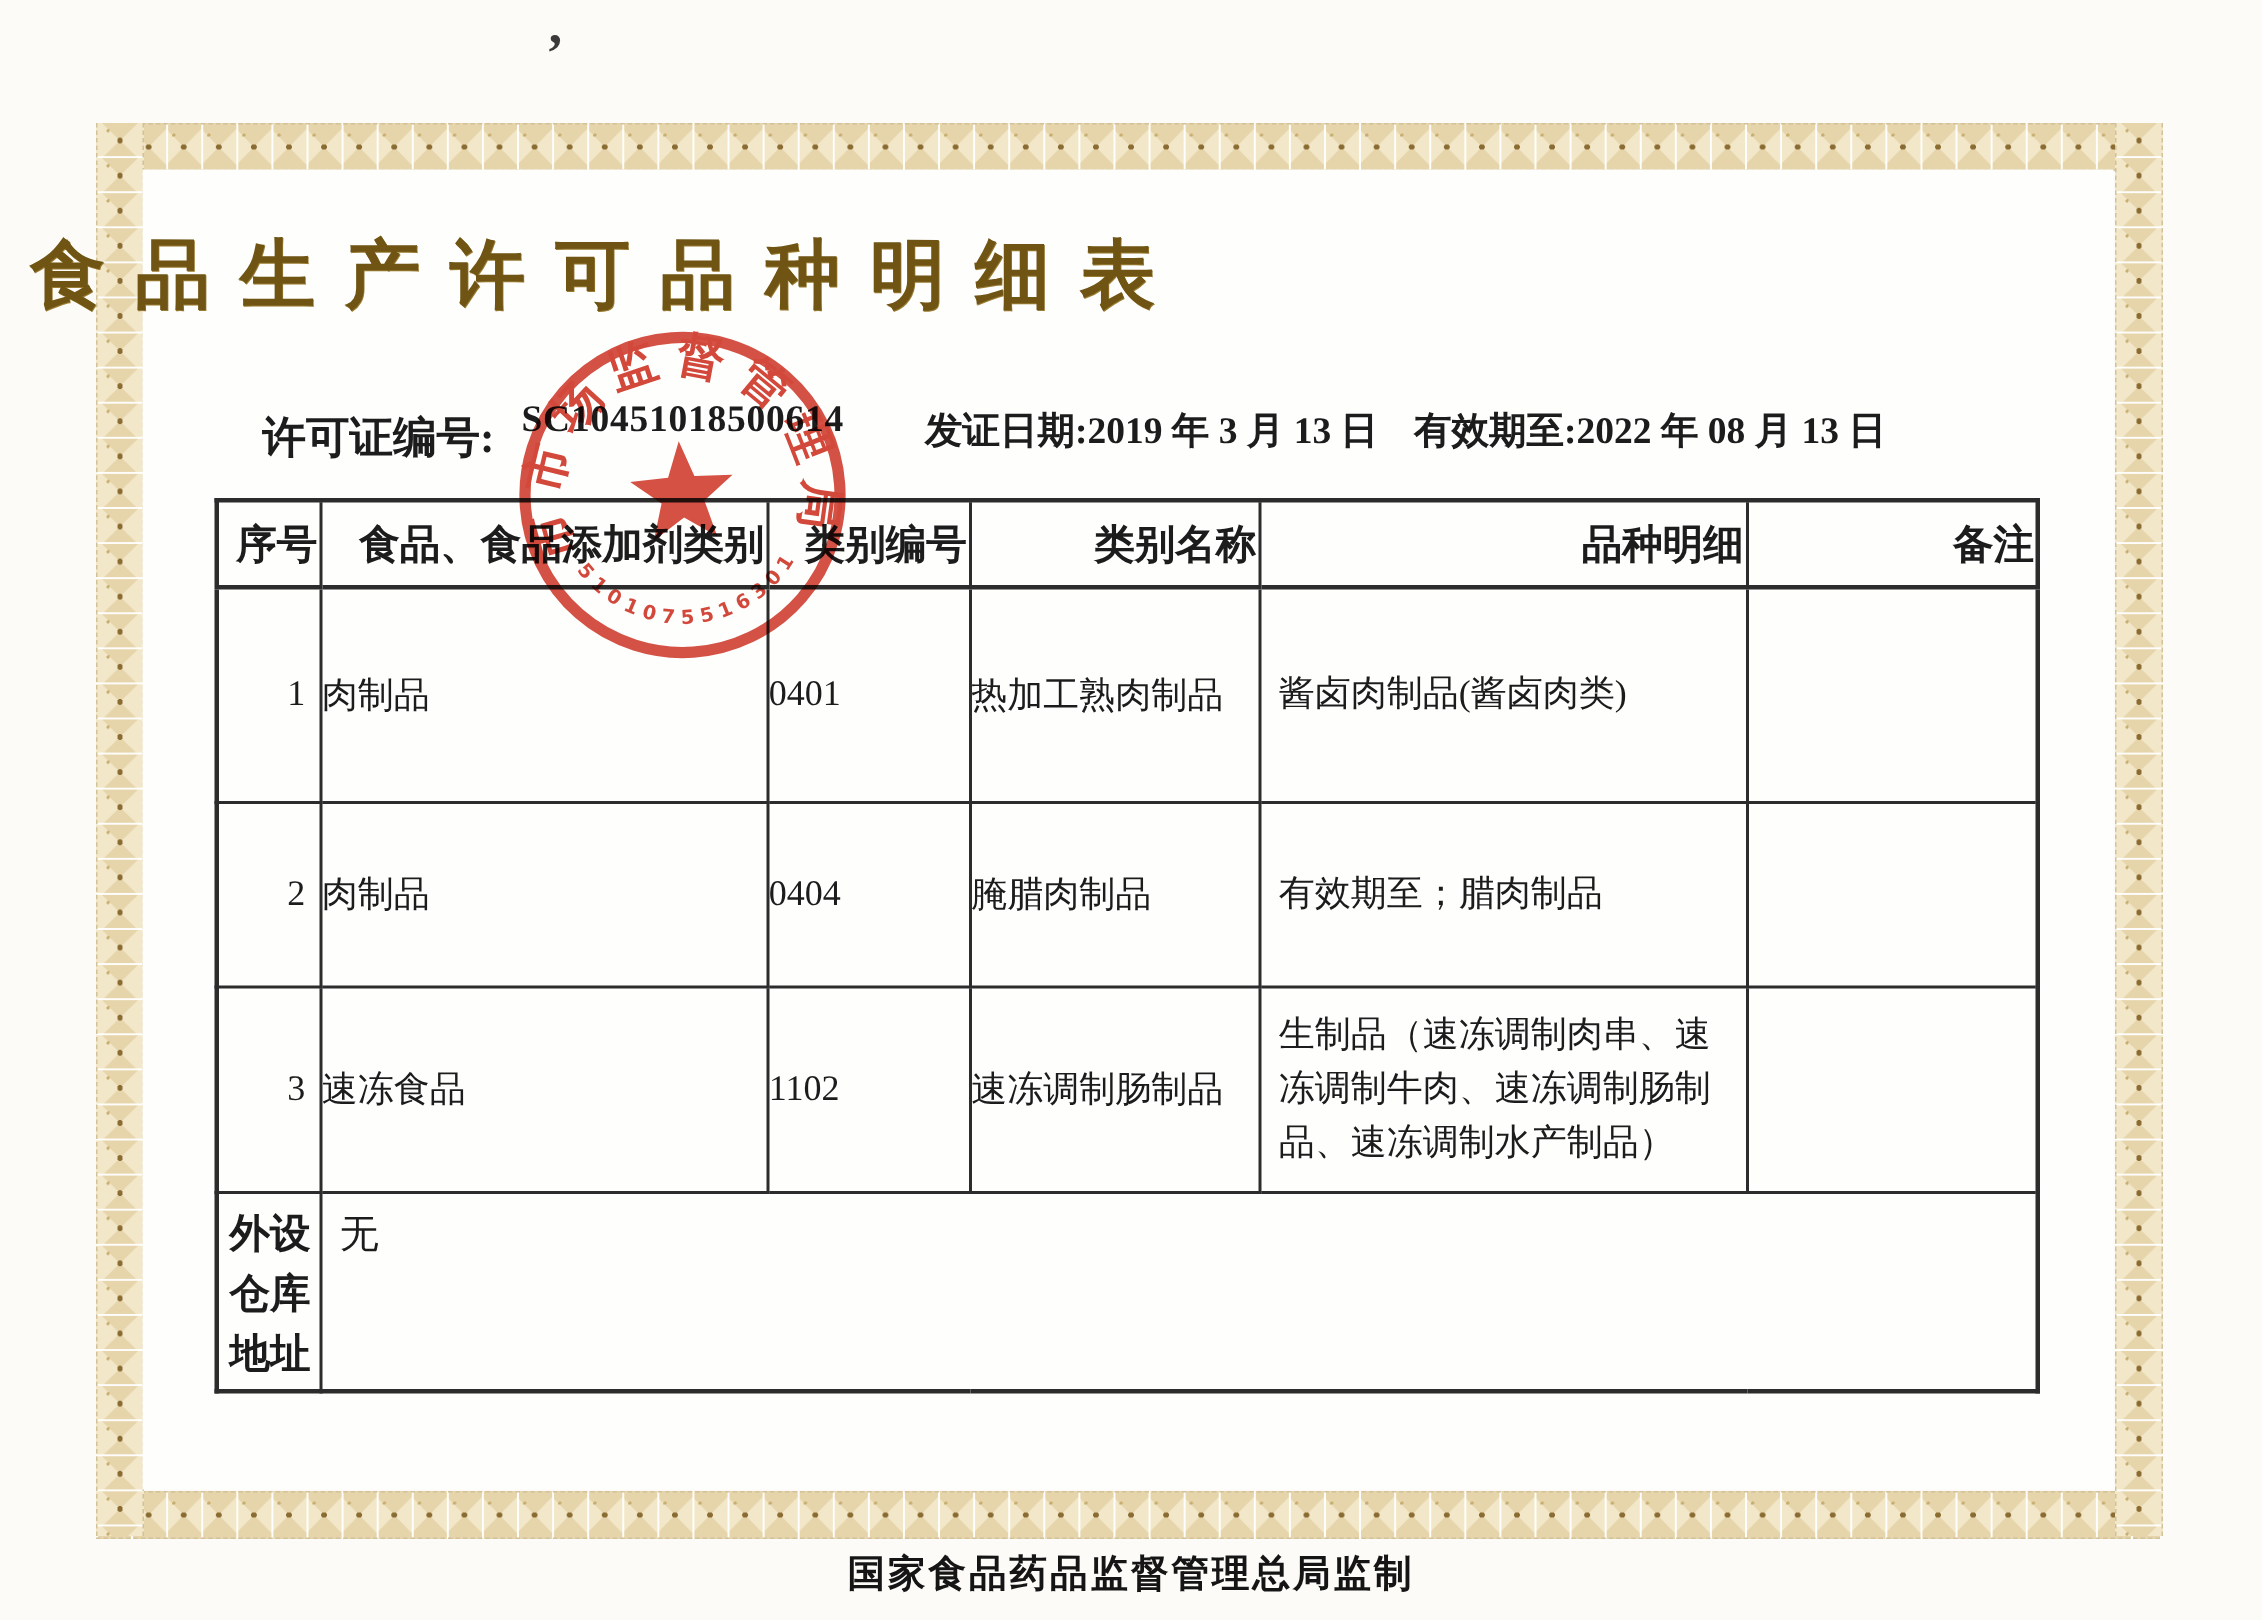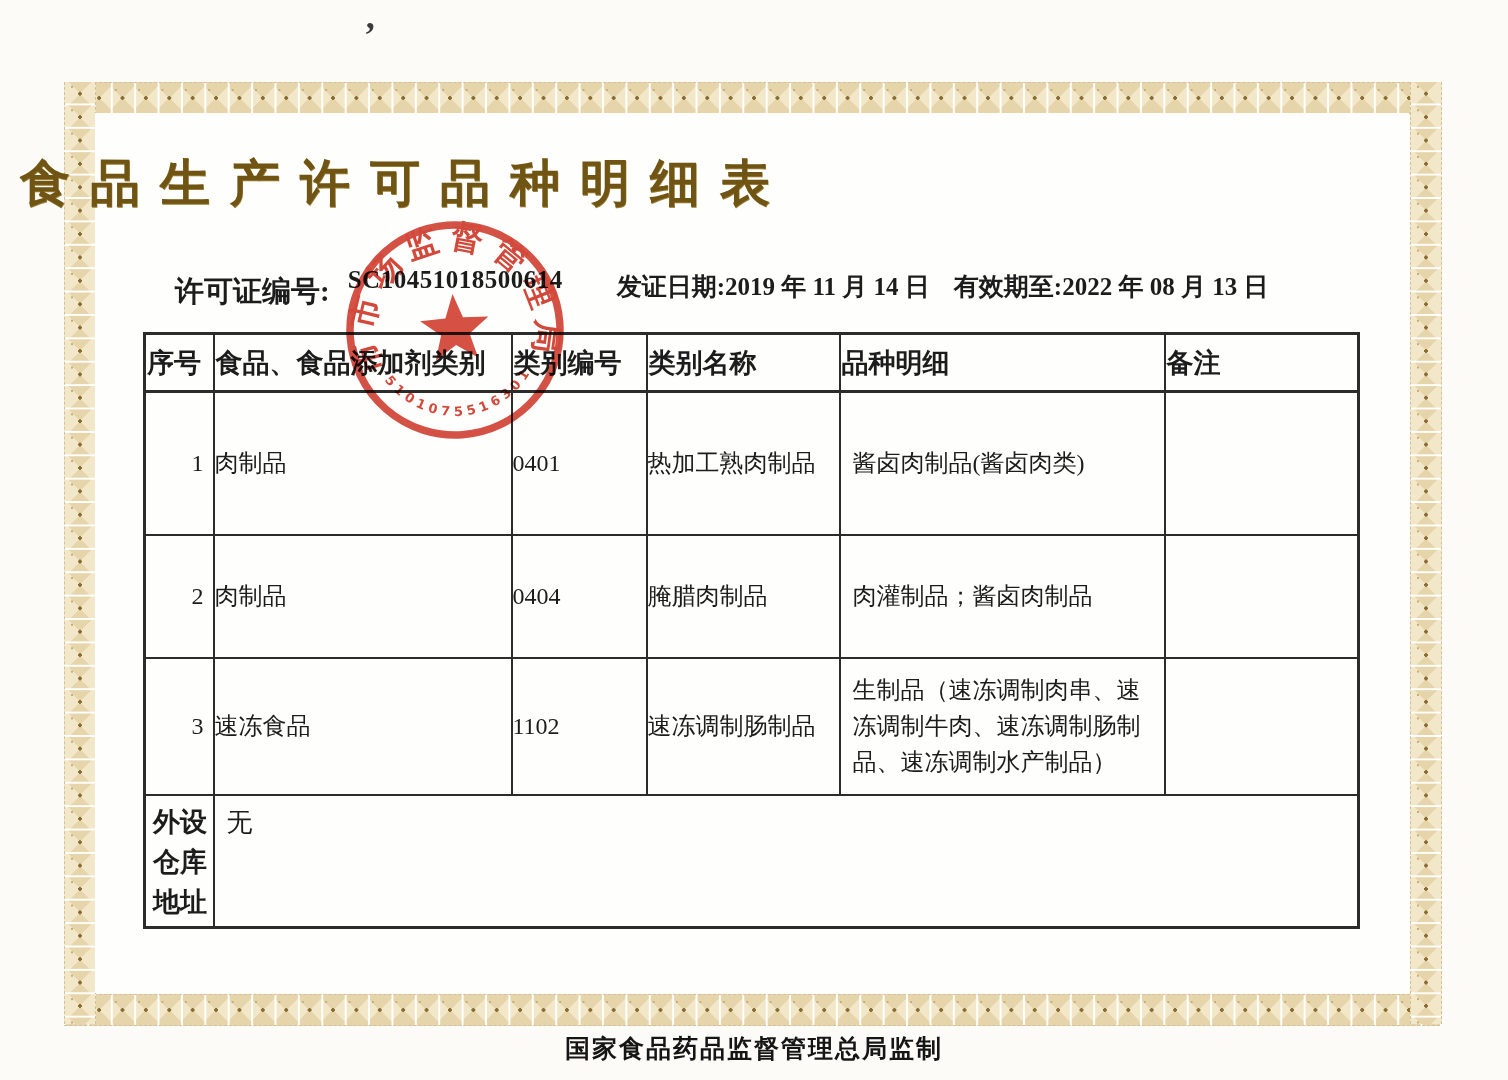--- a/index.html
+++ b/index.html
@@ -56,21 +56,21 @@
   .lic-valid{font-size:25px; display:inline-block; vertical-align:top; transform:translateY(4px); margin-left:20px;}
 
   
   table.doc-table{
     position:absolute; left:143px; top:332px; width:1214px;
     border-collapse:collapse; table-layout:fixed;
     border:3px solid #2c2c2c;
     background:transparent;
   }
   .doc-table th,.doc-table td{ border:2px solid #2c2c2c; overflow:hidden; }
-  .doc-table thead th{ font-size:27px; font-weight:bold; text-align:left; border-bottom-width:3px;}
+  .doc-table thead th{ font-size:27px; font-weight:bold; text-align:right; border-bottom-width:3px;}
   .doc-table td{ font-size:24px; vertical-align:middle; }
   td.c-index{ text-align:right; padding-right:9px; }
   td.c-cat, td.c-code, td.c-name{ padding-left:0; }
   td.c-detail{ padding-left:12px; padding-right:10px; line-height:36px; }
   td.c-wlabel{
     font-size:27px; font-weight:bold; line-height:40px;
     padding:6px 4px 4px 7px; vertical-align:top;
     word-break:break-all;
   }
   td.c-wvalue{ vertical-align:top; padding:9px 0 0 12px; font-size:26px; }
@@ -99,21 +99,21 @@
   <div class="ornament v orn-right"></div>
   <div class="inner-area"></div>
 
   <div class="corner-mark">’</div>
 
   <div class="doc-title">食品生产许可品种明细表</div>
 
   <div class="license-row">
     <span class="lic-label">许可证编号:</span>
     <span class="lic-number">SC10451018500614</span>
-    <span class="lic-issue">发证日期:2019 年 11 月 14 日</span>
+    <span class="lic-issue">发证日期:2019 年 3 月 13 日</span>
     <span class="lic-valid">有效期至:2022 年 08 月 13 日</span>
   </div>
 
   <table class="doc-table">
     <colgroup>
       <col style="width:69px">
         <col style="width:298px">
         <col style="width:135px">
       <col style="width:193px">
         <col style="width:325px">
@@ -136,21 +136,21 @@
         <td class="c-code">0401</td>
         <td class="c-name">热加工熟肉制品</td>
         <td class="c-detail">酱卤肉制品(酱卤肉类)</td>
         <td></td>
       </tr>
       <tr style="height:123px">
         <td class="c-index">2</td>
         <td class="c-cat">肉制品</td>
         <td class="c-code">0404</td>
         <td class="c-name">腌腊肉制品</td>
-        <td class="c-detail">肉灌制品；酱卤肉制品</td>
+        <td class="c-detail">有效期至；腊肉制品</td>
         <td></td>
       </tr>
       <tr style="height:137px">
         <td class="c-index">3</td>
         <td class="c-cat">速冻食品</td>
         <td class="c-code">1102</td>
         <td class="c-name">速冻调制肠制品</td>
         <td class="c-detail">生制品（速冻调制肉串、速冻调制牛肉、速冻调制肠制品、速冻调制水产制品）</td>
         <td></td>
       </tr>

